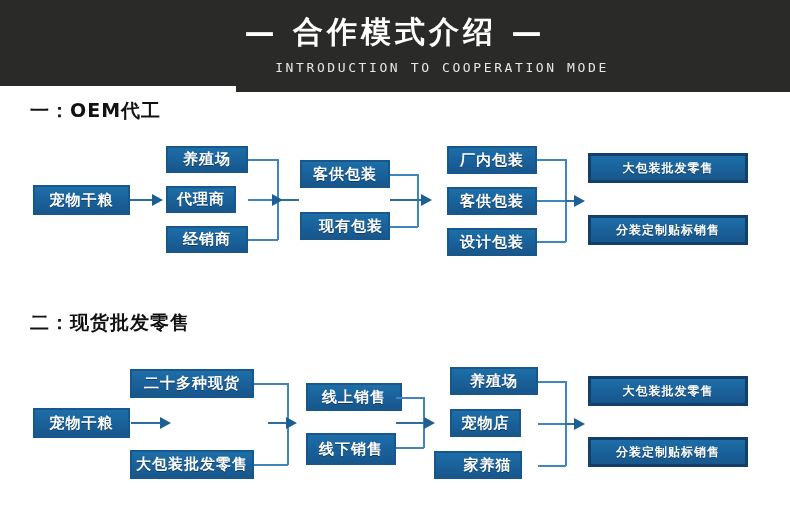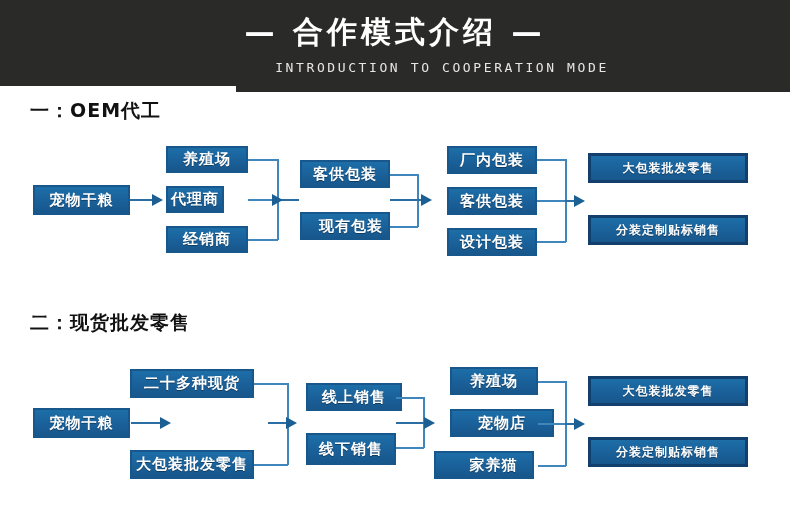--- a/index.html
+++ b/index.html
@@ -72,21 +72,21 @@
 </div>
 
 <div class="sec-title" id="sec1-title">一：OEM代工</div>
 
 <div class="box" style="left:33px;top:185px;width:97px;height:30px;">宠物干粮</div>
 
 <div class="hline" style="left:130px;top:199px;width:28px;"></div>
 <div class="arrow" style="left:152px;top:194px;"></div>
 
 <div class="box" style="left:166px;top:146px;width:82px;height:27px;">养殖场</div>
-<div class="box" style="left:166px;top:186px;width:58px;height:27px;text-align:right;">代理商</div>
+<div class="box" style="left:166px;top:186px;width:70px;height:27px;text-align:right;">代理商</div>
 <div class="box" style="left:166px;top:226px;width:82px;height:27px;">经销商</div>
 
 <div class="thin-h" style="left:248px;top:159px;width:30px;"></div>
 <div class="thin-h" style="left:248px;top:199px;width:30px;"></div>
 <div class="thin-h" style="left:248px;top:239px;width:30px;"></div>
 <div class="thin-v" style="left:277px;top:159px;height:81px;"></div>
 <div class="hline" style="left:277px;top:199px;width:22px;"></div>
 <div class="arrow" style="left:272px;top:194px;"></div>
 
 <div class="box" style="left:300px;top:160px;width:90px;height:28px;">客供包装</div>
@@ -128,22 +128,22 @@
 
 <div class="box" style="left:306px;top:383px;width:96px;height:28px;">线上销售</div>
 <div class="box" style="left:306px;top:433px;width:90px;height:32px;">线下销售</div>
 <div class="thin-h" style="left:396px;top:397px;width:28px;"></div>
 <div class="thin-h" style="left:396px;top:447px;width:28px;"></div>
 <div class="thin-v" style="left:423px;top:397px;height:51px;"></div>
 <div class="hline" style="left:396px;top:422px;width:32px;"></div>
 <div class="arrow" style="left:424px;top:417px;"></div>
 
 <div class="box" style="left:450px;top:367px;width:88px;height:28px;">养殖场</div>
-<div class="box" style="left:450px;top:409px;width:104px;height:28px;">宠物店</div>
-<div class="box" style="left:434px;top:451px;width:100px;height:28px;padding-left:19px;">家养猫</div>
+<div class="box" style="left:450px;top:409px;width:71px;height:28px;">宠物店</div>
+<div class="box" style="left:434px;top:451px;width:88px;height:28px;padding-left:19px;">家养猫</div>
 <div class="thin-h" style="left:538px;top:381px;width:28px;"></div>
 <div class="thin-h" style="left:538px;top:423px;width:28px;"></div>
 <div class="thin-h" style="left:538px;top:465px;width:28px;"></div>
 <div class="thin-v" style="left:565px;top:381px;height:85px;"></div>
 <div class="hline" style="left:565px;top:423px;width:18px;"></div>
 <div class="arrow" style="left:574px;top:418px;"></div>
 
 <div class="box strong small" style="left:588px;top:376px;width:160px;height:30px;">大包装批发零售</div>
 <div class="box strong small" style="left:588px;top:437px;width:160px;height:30px;">分装定制贴标销售</div>
 

